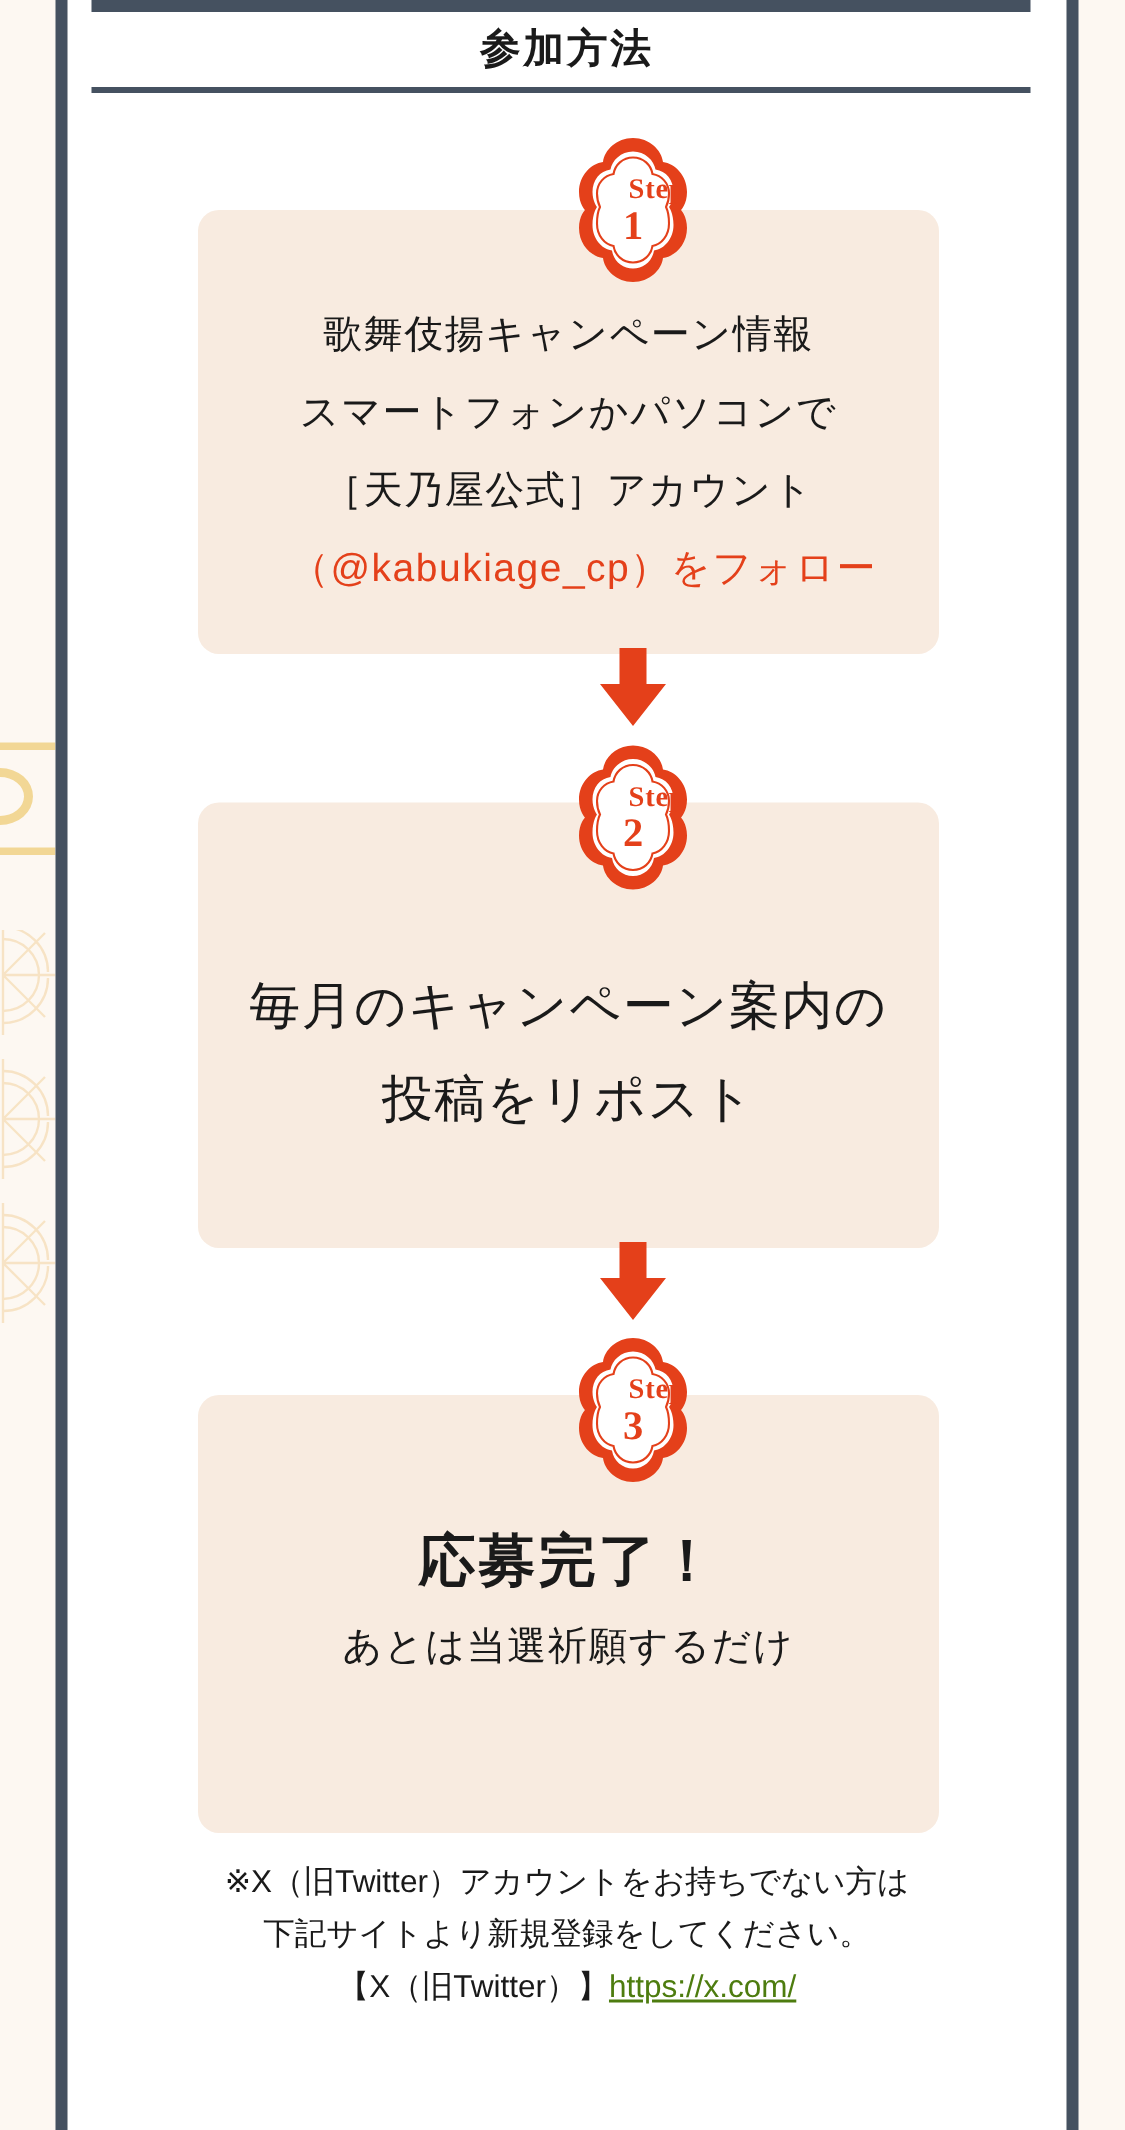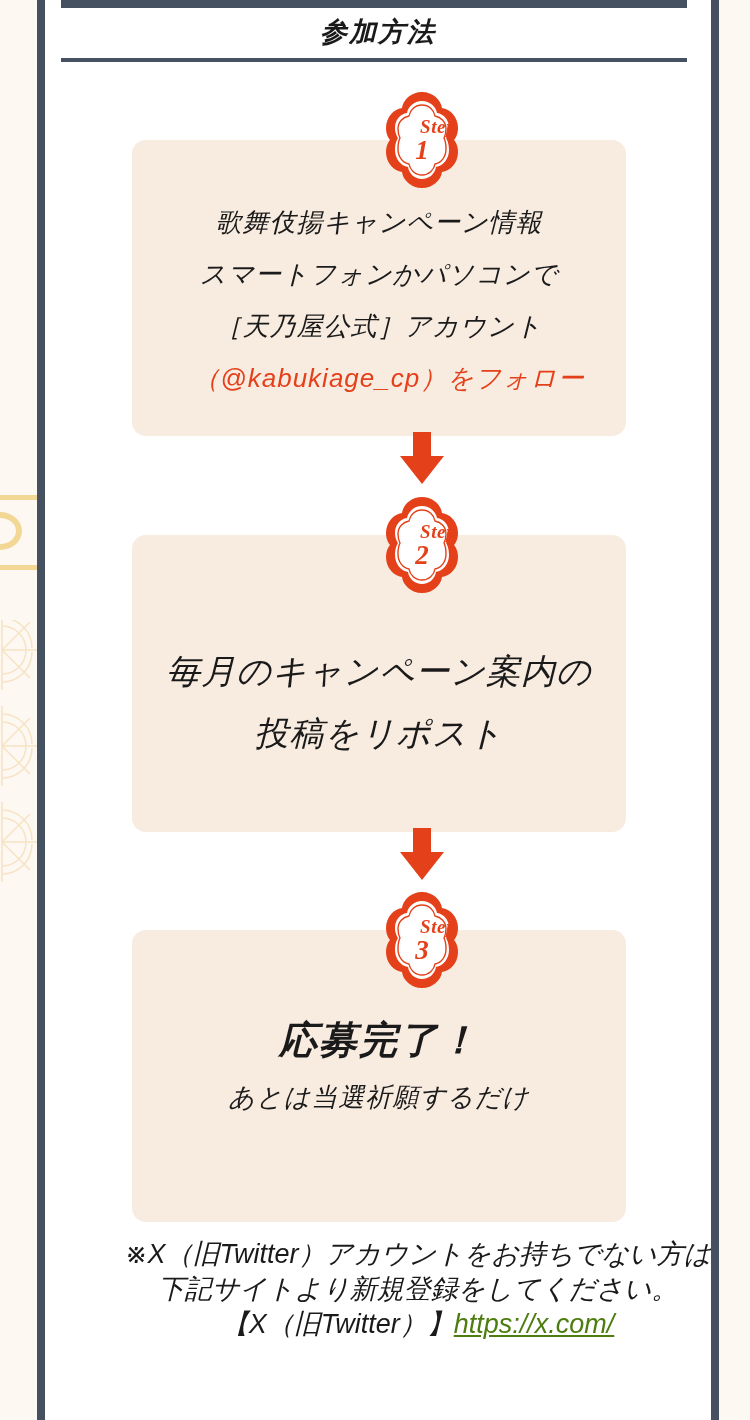--- a/index.html
+++ b/index.html
@@ -14,21 +14,20 @@
     font-family: "Liberation Sans", "DejaVu Sans", sans-serif;
     background: #FDF8F2;
     position: relative;
   }
 
   
   .page {
     position: absolute;
     inset: 0;
     background: #FDF8F2;
-    font-style: italic;
   }
 
   
   .deco-left {
     position: absolute;
     left: 0; top: 0;
     width: 37px; height: 1420px;
     background: #FDF8F2;
     overflow: hidden;
   }
@@ -198,24 +197,23 @@
   #arrow-2 { top: 828px; }
   .arrow svg { display: block; }
 
   
   .note {
     position: absolute;
     left: 0; top: 1237px;
     width: 666px;
     text-align: center;
     color: #1A1A1A;
-    font-size: 27px;
+    font-size: 21px;
     line-height: 35px;
     letter-spacing: 0px;
-    margin-left: 40px;
   }
   .note .line { display: block; white-space: nowrap; }
   .note-link {
     color: #4d7c0f;
     text-decoration: underline;
   }
 </style>
 </head>
 <body>
 

